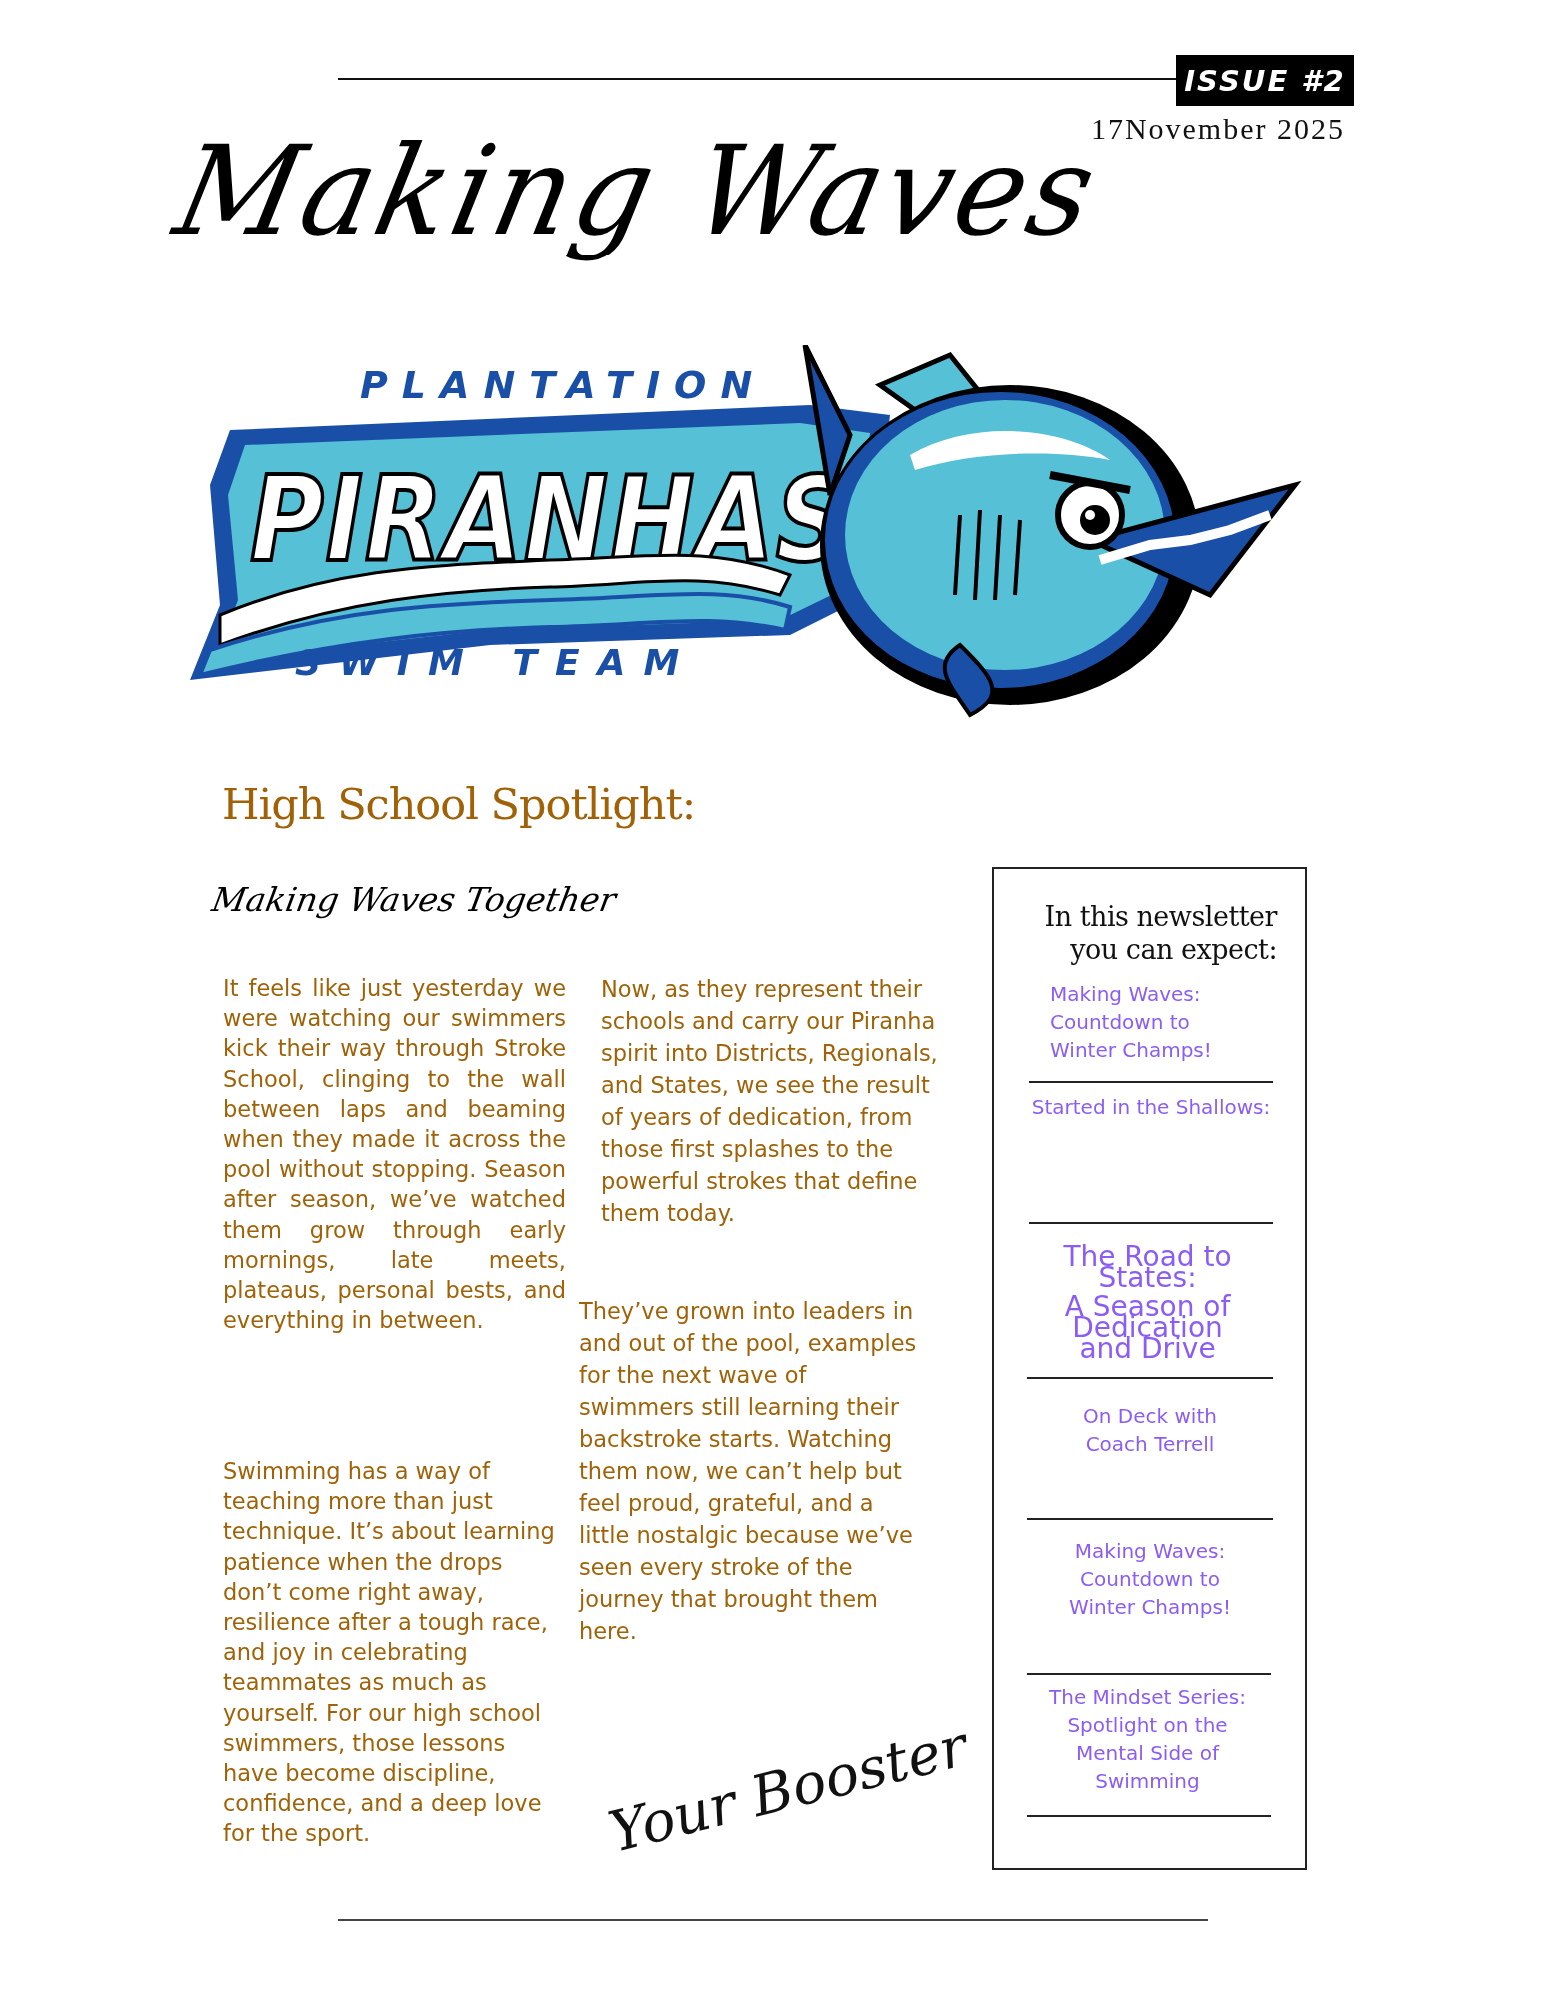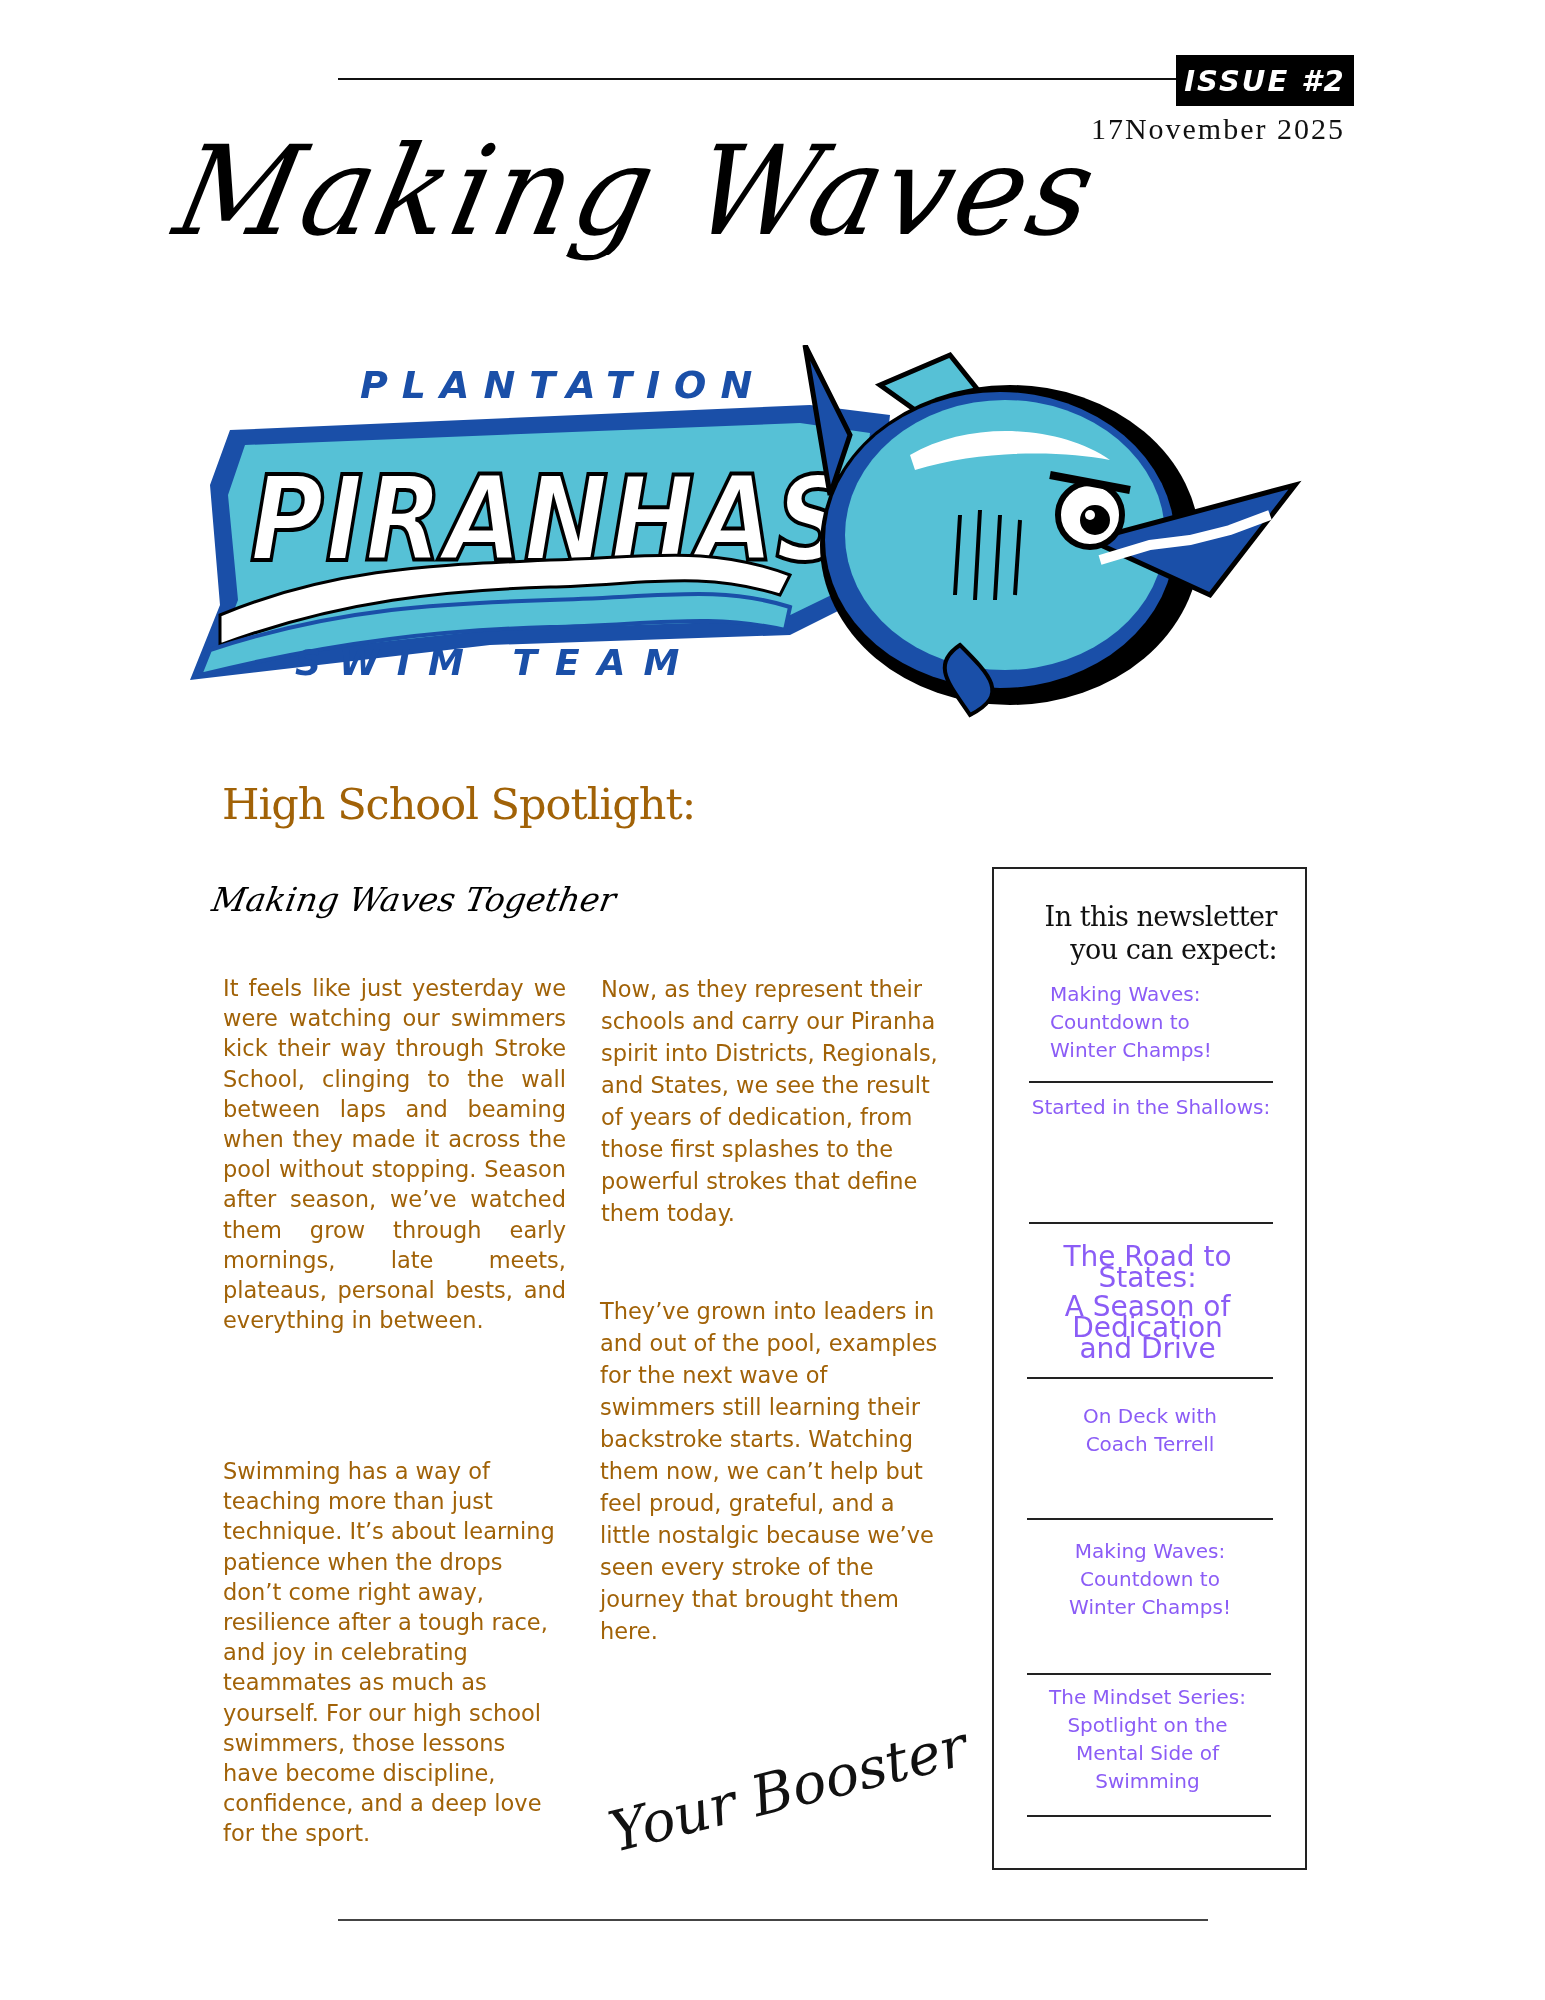--- a/index.html
+++ b/index.html
@@ -18,21 +18,21 @@
 
     .logo { left: 190px; top: 345px; width: 1130px; height: 400px; }
 
     .headline { left: 222px; top: 776px; font-family: "DejaVu Serif", serif; font-size: 43px; line-height: 56px; letter-spacing: -1px; color: #a16207; }
     .subhead { left: 216px; top: 880px; font-family: "DejaVu Serif", serif; font-style: italic; font-size: 33px; color: #000; transform: skewX(-10deg); transform-origin: left top; }
 
     .col { font-family: "DejaVu Sans", sans-serif; font-size: 22.5px; line-height: 30.2px; color: #a16207; }
     .col1 { left: 223px; top: 973px; width: 343px; text-align: justify; }
     .col1b { left: 223px; top: 1456px; width: 343px; }
     .col2 { left: 601px; top: 973px; width: 345px; line-height: 32px; }
-    .col2b { left: 600px; top: 1295px; width: 345px; line-height: 32px; }
+    .col2b { left: 579px; top: 1295px; width: 345px; line-height: 32px; }
     .col p { margin: 0; }
 
     .signature { left: 605px; top: 1722px; width: 380px; height: 160px; }
 
     .toc-box { left: 992px; top: 867px; width: 315px; height: 1003px; border: 2px solid #222; box-sizing: border-box; }
     .toc-title { left: 994px; top: 900px; width: 283px; text-align: right; font-family: "DejaVu Serif", serif;
       font-size: 27px; line-height: 33px; letter-spacing: -0.5px; color: #111; }
     .toc-item { position: absolute; text-align: center; font-family: "DejaVu Sans", sans-serif; color: #8b5cf6; }
     .toc-item .lead { display: block; }
     .toc-rule { position: absolute; height: 0; border-top: 2px solid #222; }

